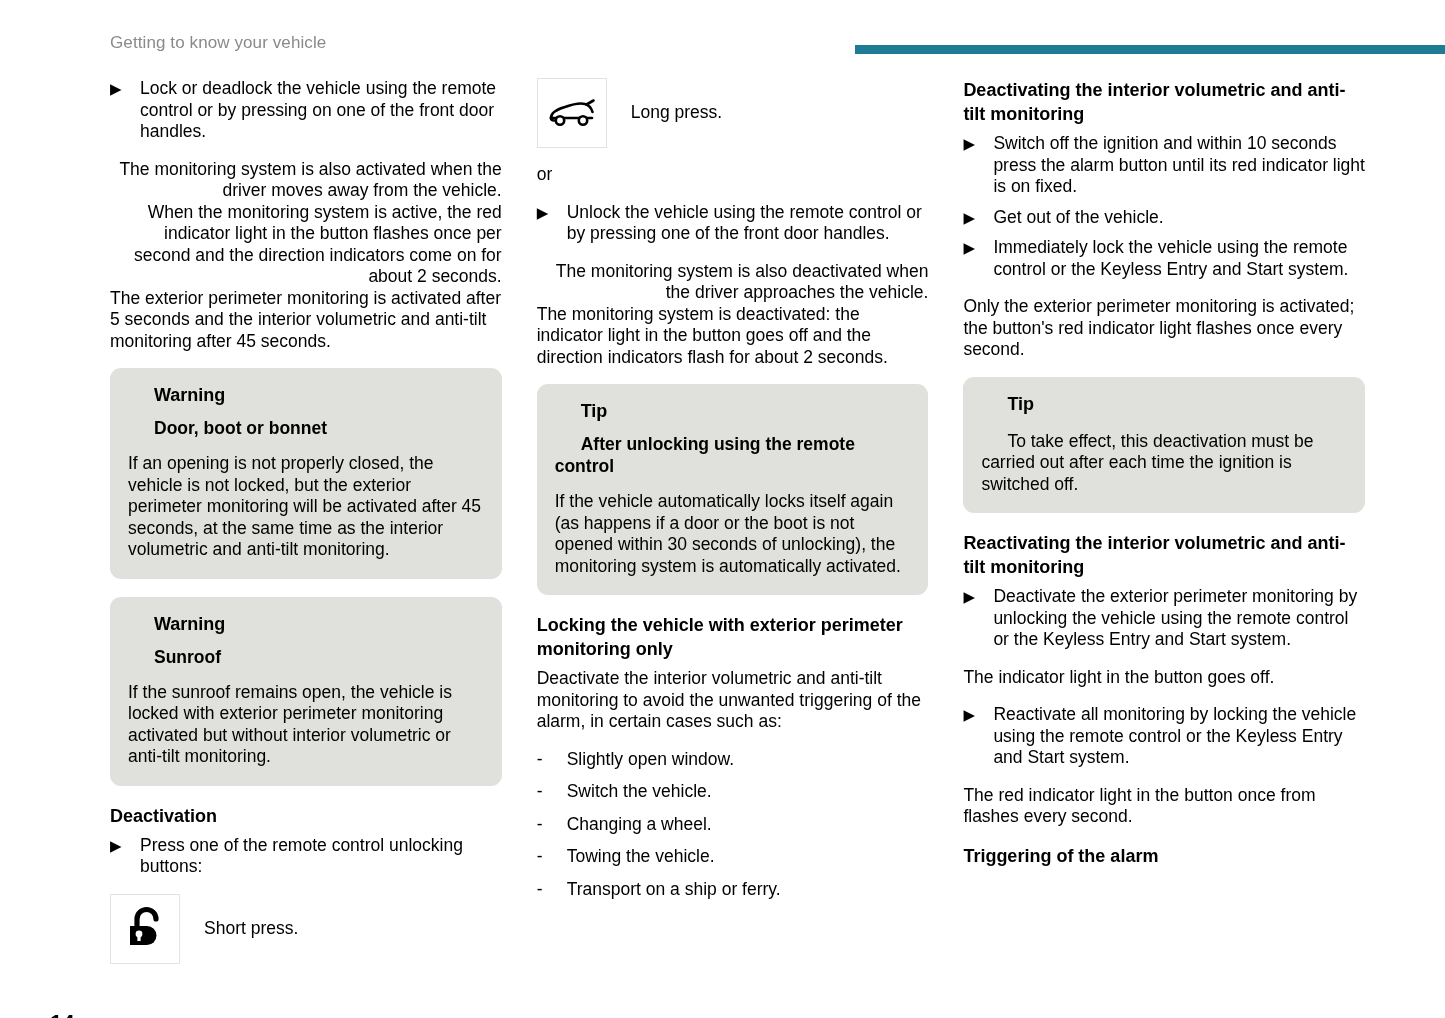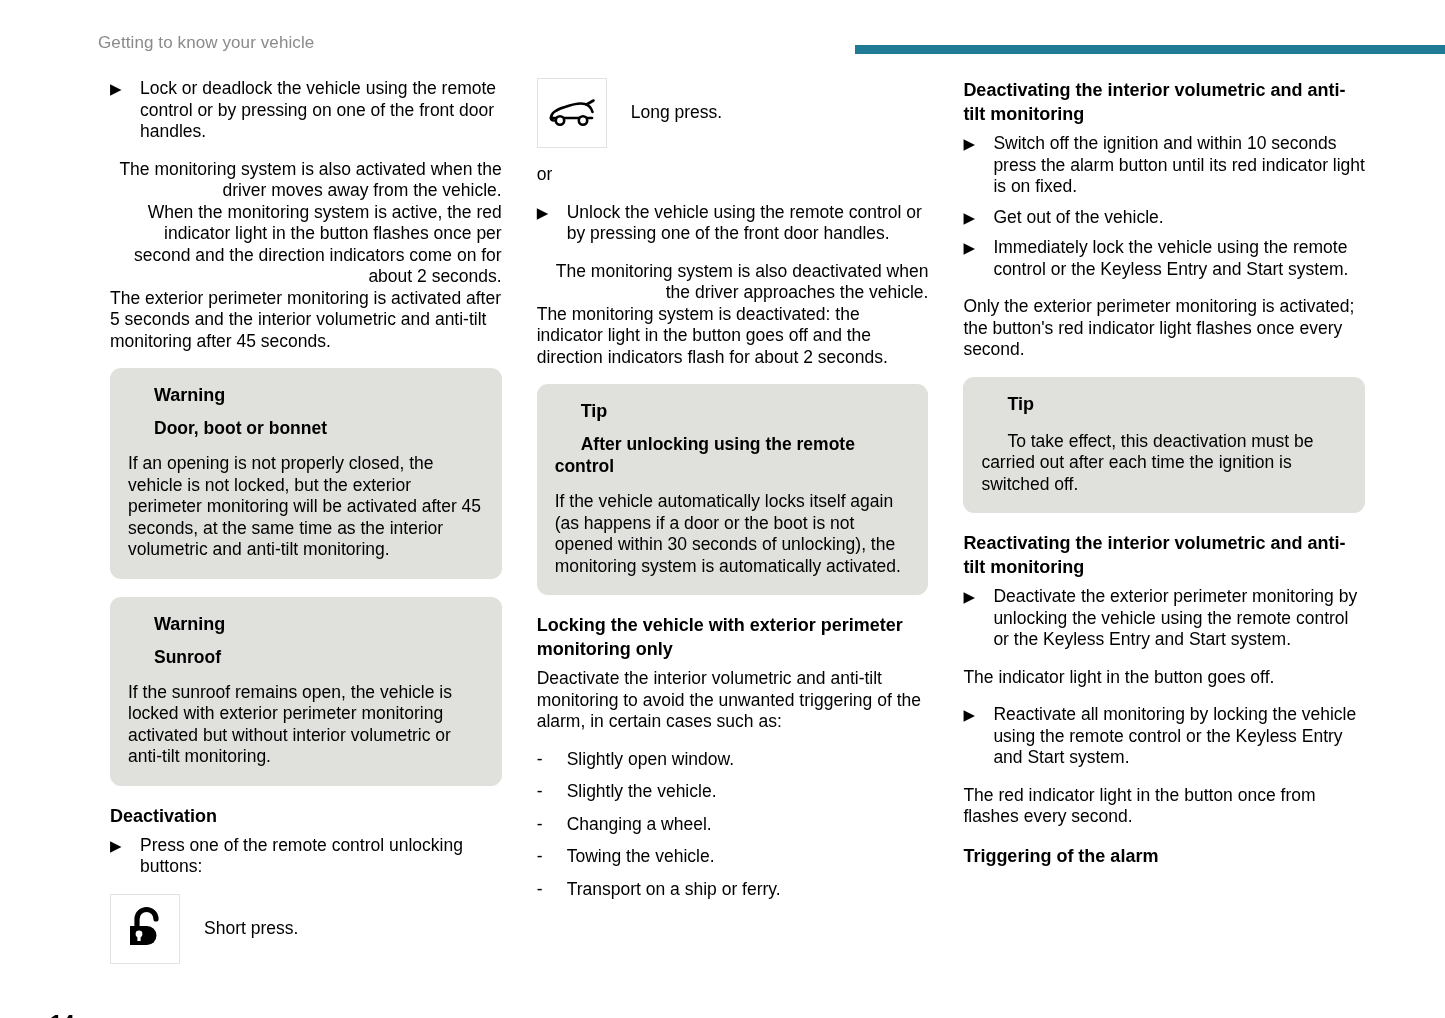--- a/index.html
+++ b/index.html
@@ -13,21 +13,21 @@
     font-family: "Liberation Sans", sans-serif;
     color: #000000;
     position: relative;
     overflow: hidden;
   }
 
   
   .page-header {
     position: absolute;
     top: 33px;
-    left: 98px;
+    left: 110px;
     font-size: 17px;
     color: #8a8a8a;
     letter-spacing: 0.1px;
   }
   .header-rule {
     position: absolute;
     top: 45px;
     left: 855px;
     width: 590px;
     height: 9px;
@@ -322,21 +322,21 @@
     <h3 class="sub">Locking the vehicle with exterior perimeter monitoring only</h3>
     <p class="body">Deactivate the interior volumetric and anti-tilt monitoring to avoid the unwanted triggering of the alarm, in certain cases such as:</p>
 
     <div>
       <div class="dash-item">
         <span class="glyph">-</span>
         <span class="txt">Slightly open window.</span>
       </div>
       <div class="dash-item">
         <span class="glyph">-</span>
-        <span class="txt">Slightly the vehicle.</span>
+        <span class="txt">Switch the vehicle.</span>
       </div>
       <div class="dash-item">
         <span class="glyph">-</span>
         <span class="txt">Changing a wheel.</span>
       </div>
       <div class="dash-item">
         <span class="glyph">-</span>
         <span class="txt">Towing the vehicle.</span>
       </div>
       <div class="dash-item">

